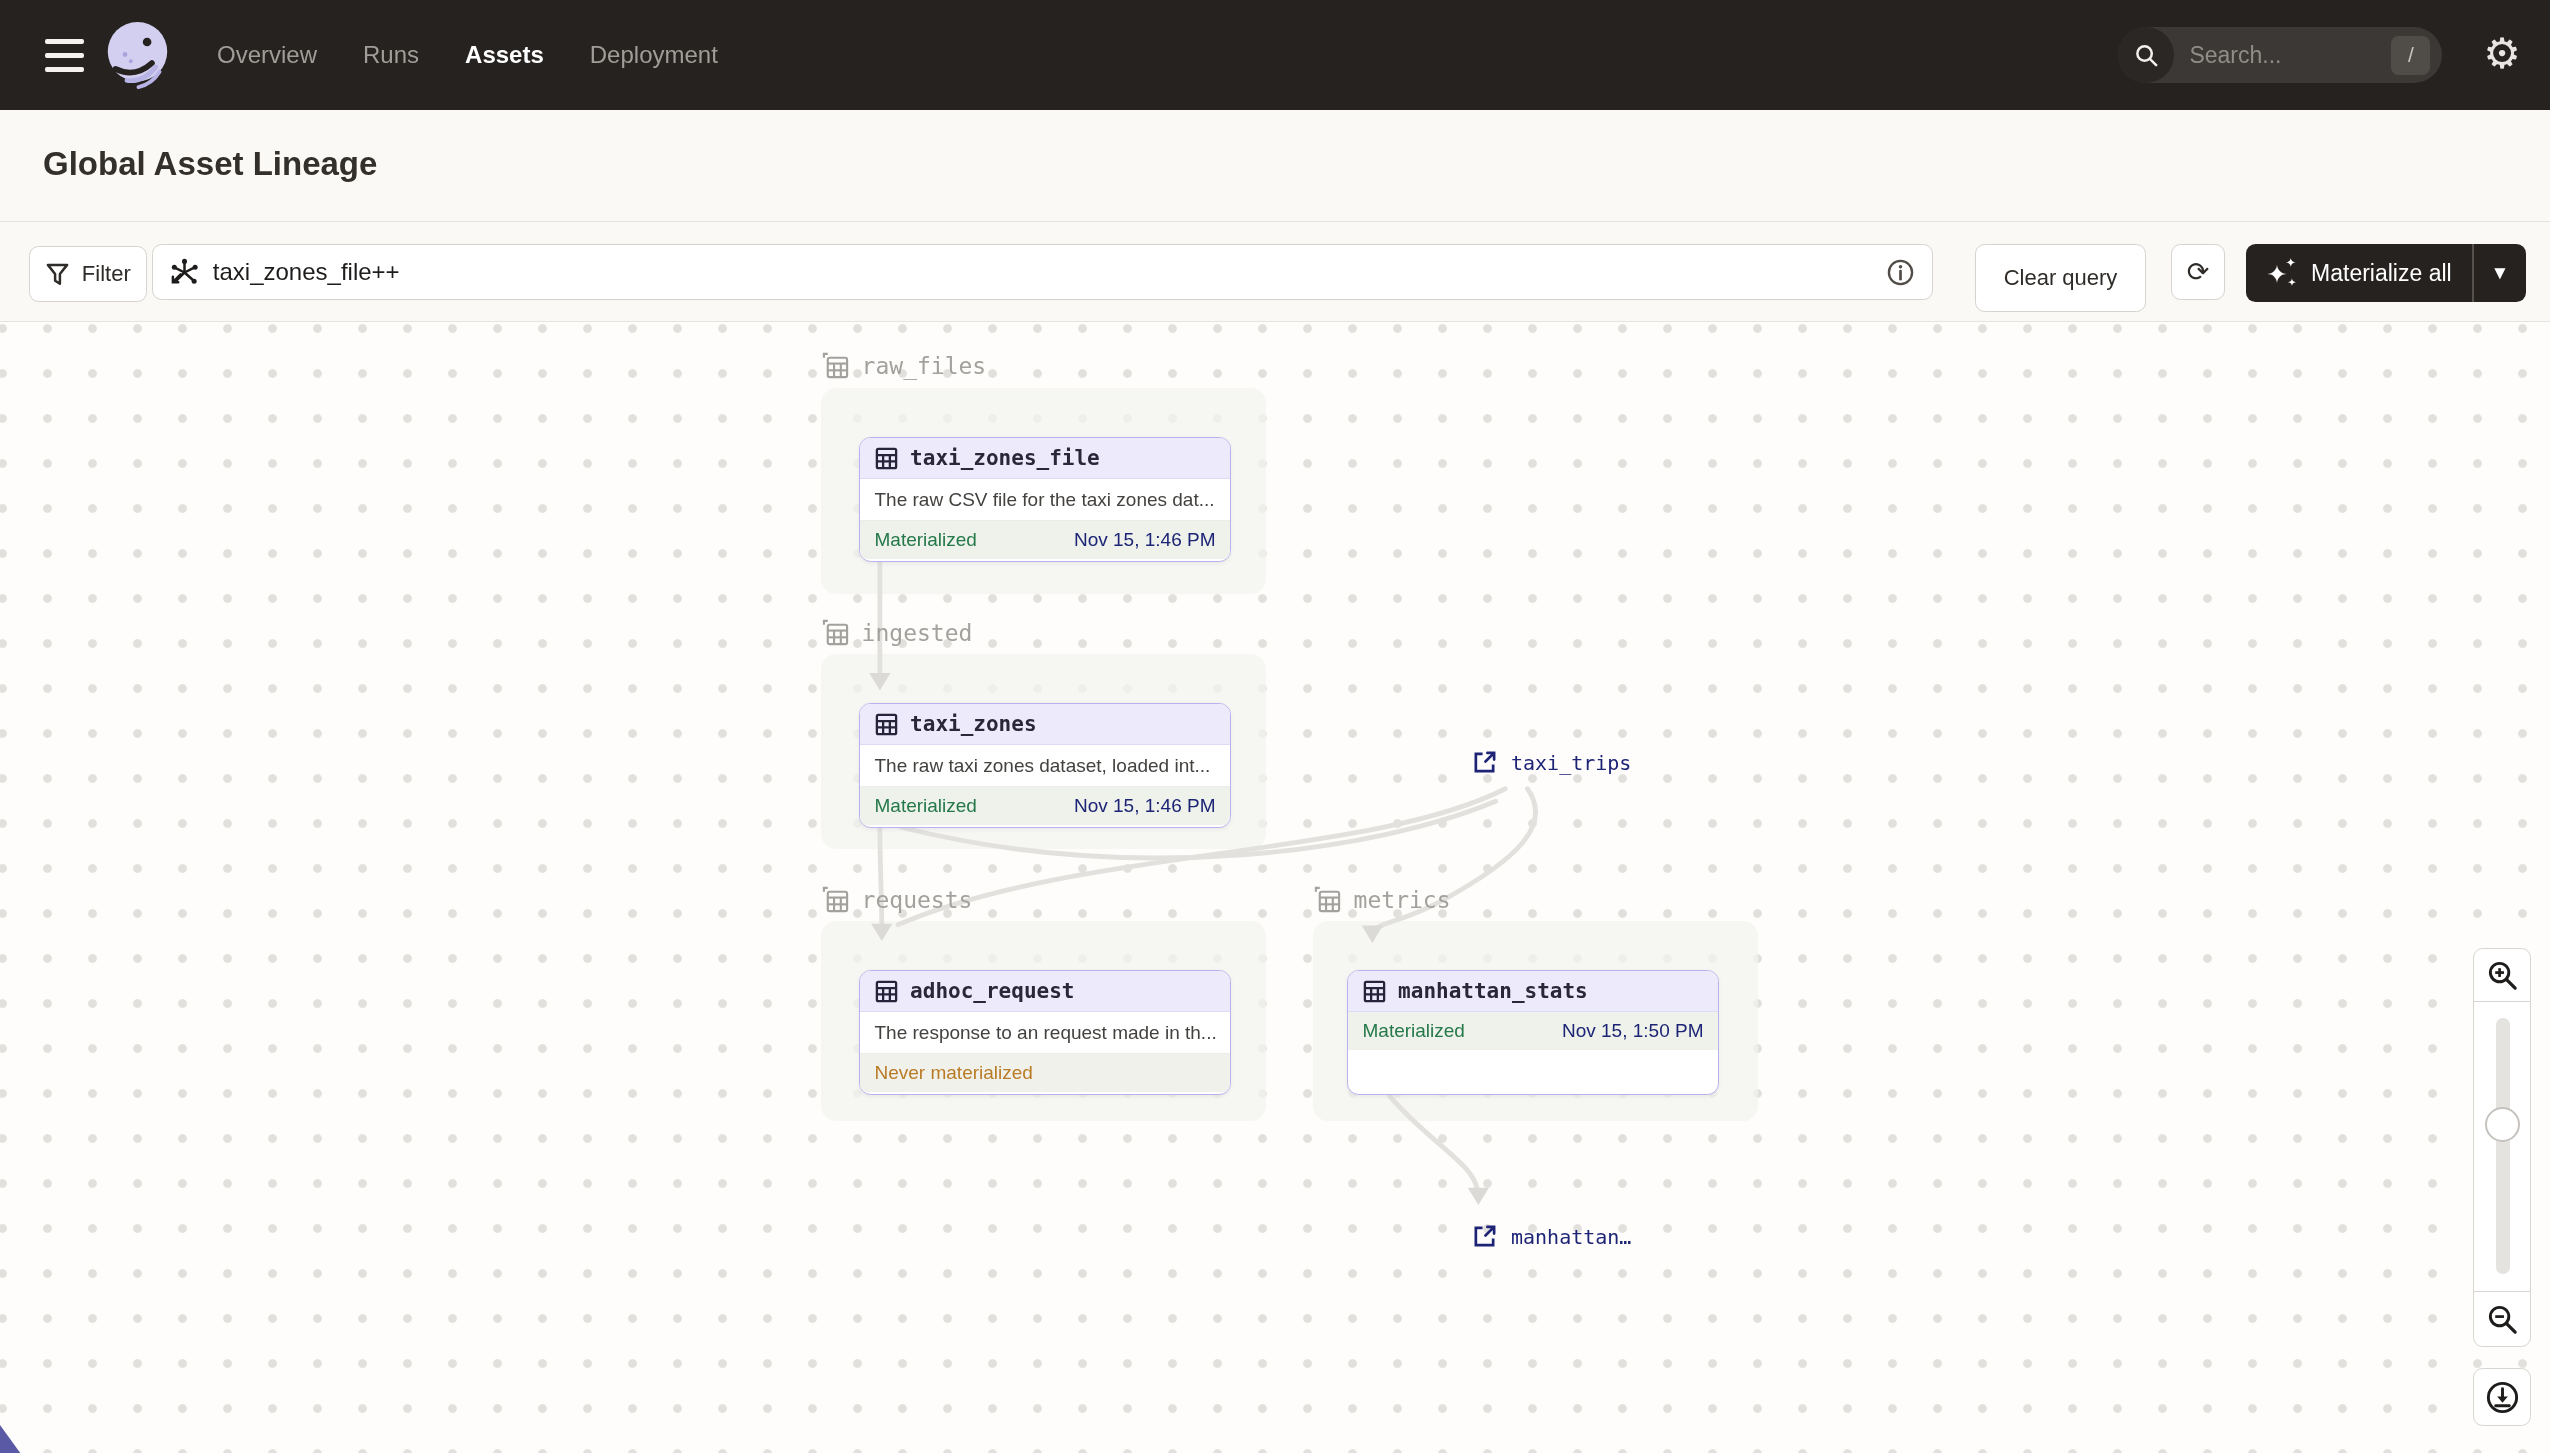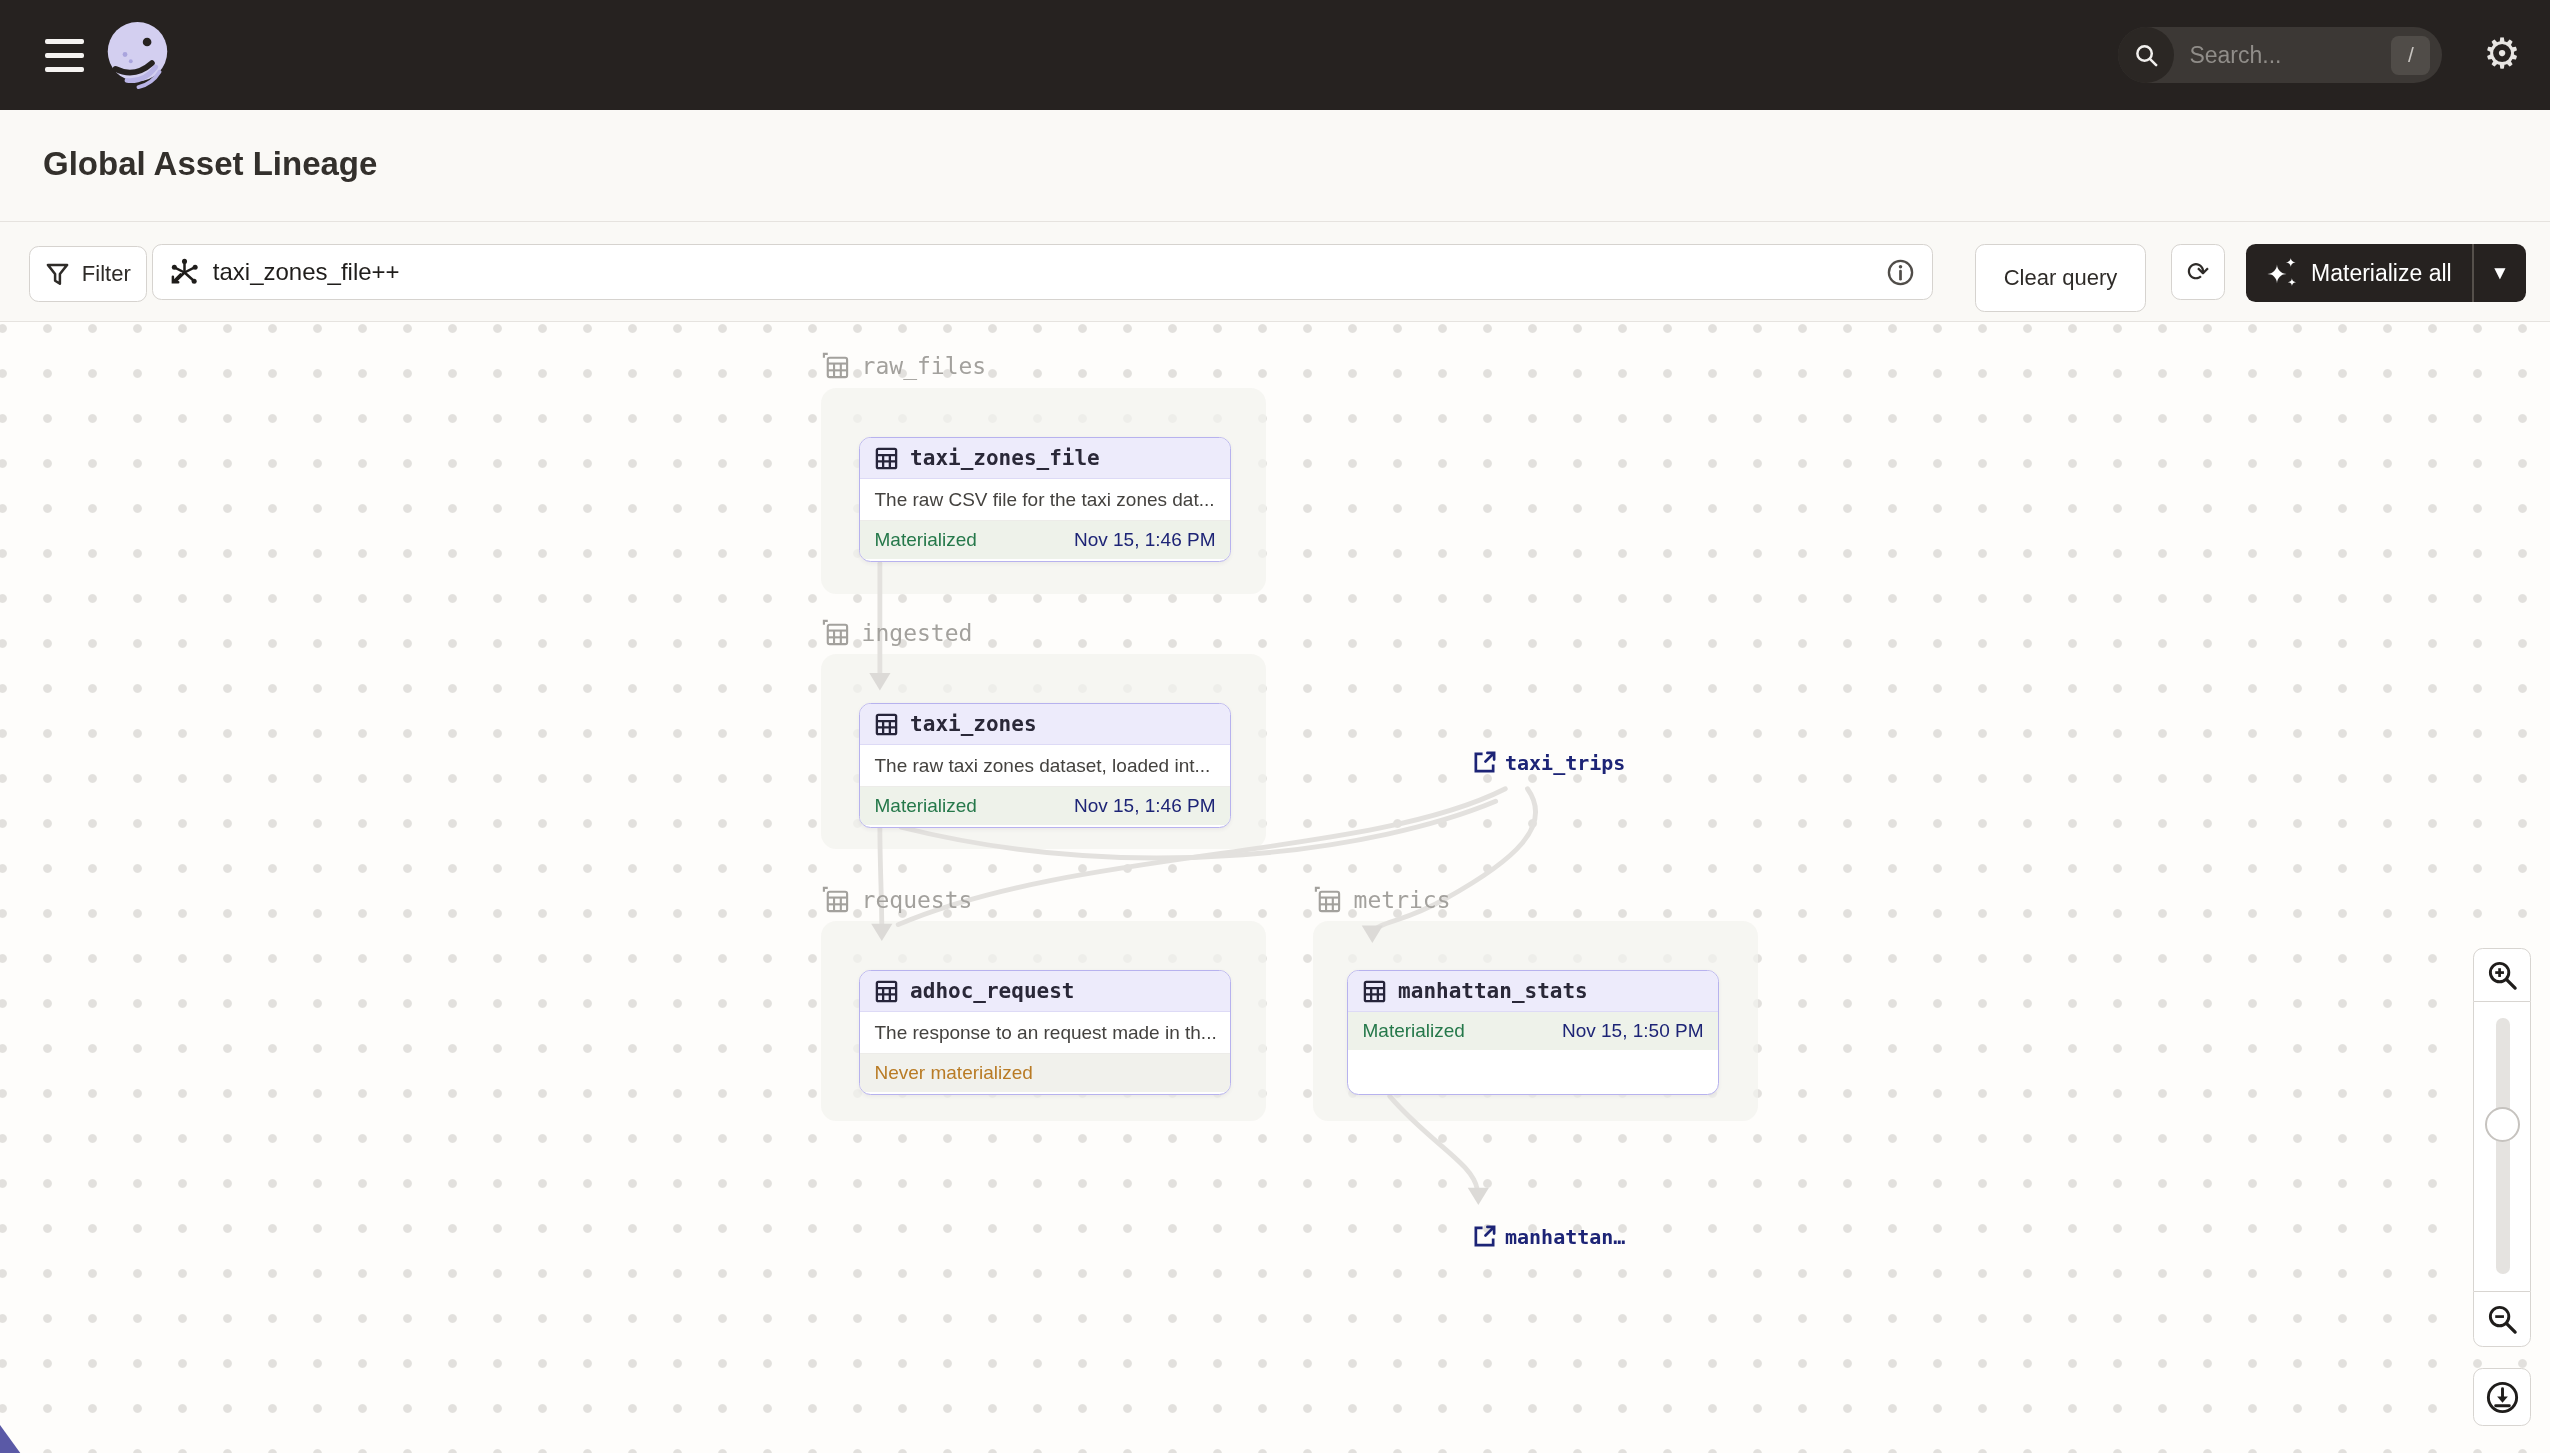--- a/index.html
+++ b/index.html
@@ -55,21 +55,21 @@
   .node-header { height:41px; background:#EDEBFB; display:flex; align-items:center; gap:11.6px; padding:0 13.5px; border-bottom:1px solid #DDDAF6; }
   .node-title { font-size:21px; font-weight:700; color:#2A2838; }
   .node-desc { height:42px; display:flex; align-items:center; padding:0 14.5px; font-size:19px; color:#44423F; border-bottom:1px solid #EDECE9; background:#FFF; white-space:nowrap; }
   .node-footer { height:38px; display:flex; align-items:center; justify-content:space-between; padding:0 14.5px; font-size:19px; }
   .footer-ok { background:#EEF2EA; }
   .footer-never { background:#F1F1EC; }
   .status-ok { color:#25784A; }
   .status-never { color:#B97B25; }
   .timestamp { color:#1D2476; }
 
-  .external-asset { position:absolute; display:flex; align-items:center; gap:8px; color:#1D2476; font-size:20px; font-weight:700; cursor:pointer; }
+  .external-asset { position:absolute; display:flex; align-items:center; gap:14px; color:#1D2476; font-size:20px; font-weight:400; cursor:pointer; }
 
   
   .zoomctl { position:absolute; }
   .zoom-btn { position:absolute; left:0; width:58px; background:#FFF; border:1.9px solid #D8D5D1; display:flex; align-items:center; justify-content:center; cursor:pointer; }
   .zoom-in-btn { top:0; height:54px; border-radius:9.6px 9.6px 0 0; }
   .slider-panel { position:absolute; left:0; top:54px; width:58px; height:289px; background:#FFF; border-left:1.9px solid #D8D5D1; border-right:1.9px solid #D8D5D1; }
   .slider-track { position:absolute; left:22px; top:16.4px; width:13.5px; height:256px; background:#E5E3E0; border-radius:6.7px; }
   .slider-handle { position:absolute; left:-10.6px; top:89px; width:35px; height:35px; border-radius:50%; background:#FFF; border:2.9px solid #C6C3BF; cursor:grab; }
   .zoom-out-btn { top:343px; height:56px; border-radius:0 0 9.6px 9.6px; }
   .recenter-btn { top:420px; height:58px; border-radius:9.6px; }
@@ -89,20 +89,26 @@
   <svg class="logo" viewBox="0 0 74 74">
     <circle cx="37" cy="34" r="31" fill="#D3CFF0"></circle>
     <circle cx="47" cy="24" r="4.5" fill="#262220"></circle>
     <circle cx="24" cy="37" r="2.5" fill="#A9A4DD"></circle>
     <circle cx="30" cy="44" r="2" fill="#A9A4DD"></circle>
     <path d="M14 52 Q34 62 52 46" fill="none" stroke="#262220" stroke-width="6" stroke-linecap="round"></path>
     <path d="M26 64 Q44 66 56 50" fill="none" stroke="#B9B4E6" stroke-width="5" stroke-linecap="round"></path>
     <path d="M38 71 Q52 68 60 55" fill="none" stroke="#B9B4E6" stroke-width="4" stroke-linecap="round"></path>
   </svg>
 
+  <div class="nav-links">
+    <div class="nav-link">Overview</div>
+    <div class="nav-link">Runs</div>
+    <div class="nav-link active">Assets</div>
+    <div class="nav-link">Deployment</div>
+  </div>
 
   <div class="search-pill">
     <div class="search-circle">
       <svg width="25" height="25" viewBox="0 0 26 26">
           <circle cx="11" cy="11" r="7.5" fill="none" stroke="#F2F0EE" stroke-width="2.6"></circle>
           <line x1="16.5" y1="16.5" x2="23" y2="23" stroke="#F2F0EE" stroke-width="2.6" stroke-linecap="round"></line>
         </svg>
     </div>
     <div class="search-text">Search...</div>
     <div class="slash-badge">/</div>

